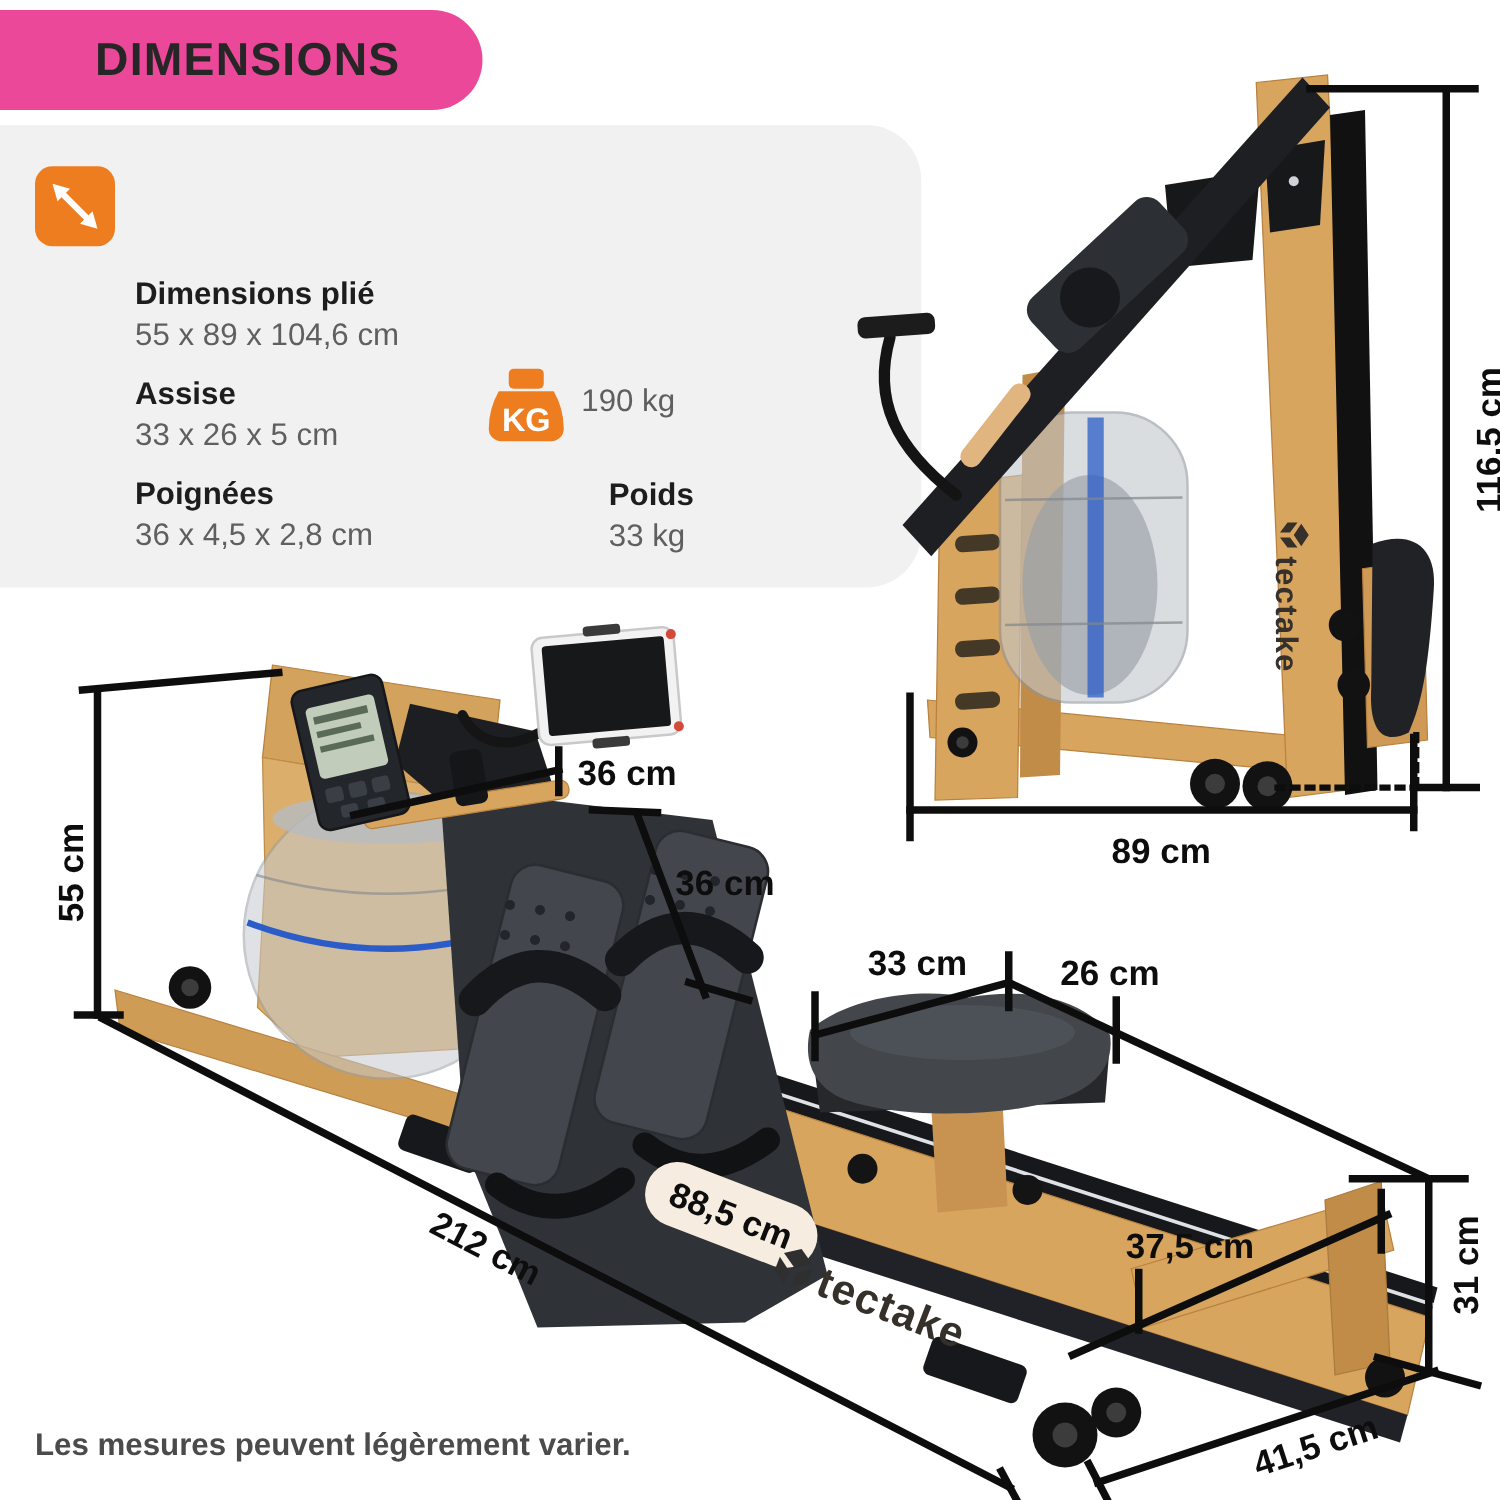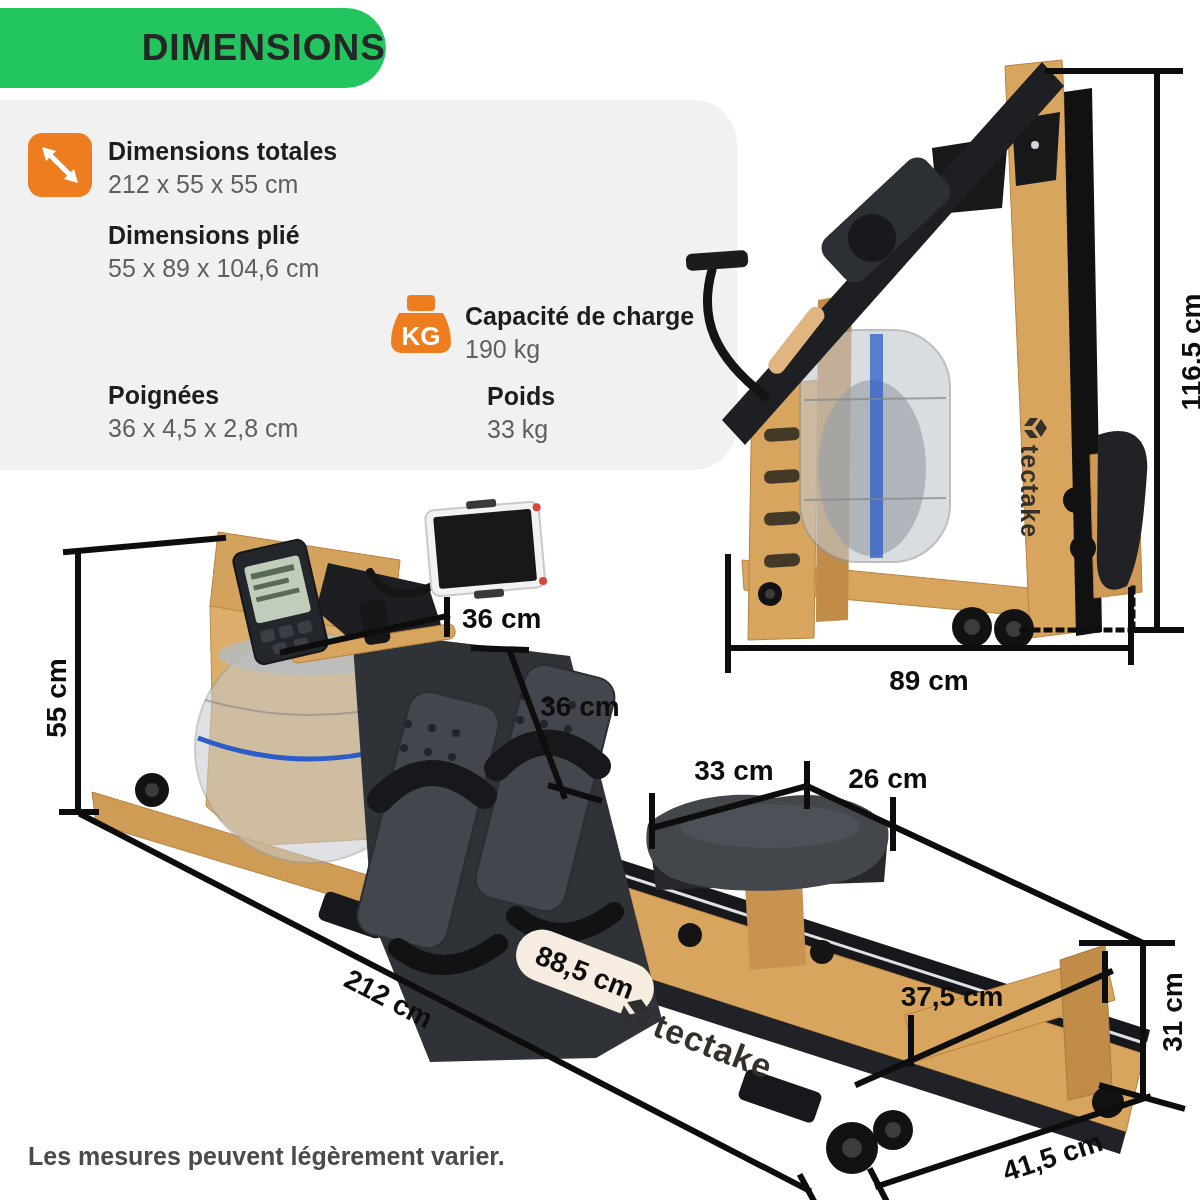--- a/index.html
+++ b/index.html
@@ -1,19 +1,19 @@
 <!DOCTYPE html>
 <html><head>
 <meta charset="utf-8">
 <style>
   html,body{margin:0;padding:0;}
   body{width:1200px;height:1200px;position:relative;background:#ffffff;
        font-family:"Liberation Sans",sans-serif;overflow:hidden;}
   .title-banner{position:absolute;left:0;top:8px;width:386px;height:80px;
-      background:#22c55e;border-radius:0 44px 44px 0;display:flex;align-items:center;justify-content:flex-end;}
+      background:#ec4899;border-radius:0 44px 44px 0;display:flex;align-items:center;}
   .title-banner span{margin-left:76px;font-size:37px;font-weight:800;color:#262626;
       letter-spacing:1px;}
   .specs-panel{position:absolute;left:0;top:100px;width:737px;height:370px;
       background:#f1f1f1;border-radius:0 44px 44px 0;}
   .spec-item{position:absolute;}
   .spec-item .lbl{font-size:25px;font-weight:700;color:#1d1d1d;line-height:1.1;}
   .spec-item .val{font-size:25px;font-weight:400;color:#5f5f5f;margin-top:5px;line-height:1.1;}
   .dim-icon{position:absolute;left:28px;top:33px;width:64px;height:64px;border-radius:14px;
       background:#ee7d20;display:flex;align-items:center;justify-content:center;}
   .kg-icon{position:absolute;left:389px;top:193px;width:64px;height:70px;}
@@ -40,35 +40,34 @@
   </div>
 
   <div class="kg-icon">
     <svg width="64" height="70" viewBox="0 0 64 70">
       <rect x="18" y="2" width="28" height="16" rx="4" fill="#ee7d20"></rect>
       <path d="M10,20 h44 q8,14 8,30 a10,10 0 0 1 -10,10 h-40 a10,10 0 0 1 -10,-10 q0,-16 8,-30 z" fill="#ee7d20"></path>
       <text x="32" y="52" text-anchor="middle" font-size="26" font-weight="800" fill="#ffffff" font-family="Liberation Sans, sans-serif">KG</text>
     </svg>
   </div>
 
-  <div class="spec-item" style="left:108px;top:38px">
-    <div class="lbl">Dimensions totales</div>
-    <div class="val">212 x 55 x 55 cm</div>
-  </div>
   <div class="spec-item" style="left:108px;top:122px">
     <div class="lbl">Dimensions plié</div>
     <div class="val">55 x 89 x 104,6 cm</div>
   </div>
+  <div class="spec-item" style="left:108px;top:202px">
+    <div class="lbl">Assise</div>
+    <div class="val">33 x 26 x 5 cm</div>
+  </div>
   <div class="spec-item" style="left:108px;top:282px">
     <div class="lbl">Poignées</div>
     <div class="val">36 x 4,5 x 2,8 cm</div>
   </div>
 
   <div class="spec-item" style="left:465px;top:203px">
-    <div class="lbl">Capacité de charge</div>
     <div class="val">190 kg</div>
   </div>
   <div class="spec-item" style="left:487px;top:283px">
     <div class="lbl">Poids</div>
     <div class="val">33 kg</div>
   </div>
 </div>
 
 <svg width="1200" height="1200" viewBox="0 0 1200 1200" style="position:absolute;left:0;top:0">
 

